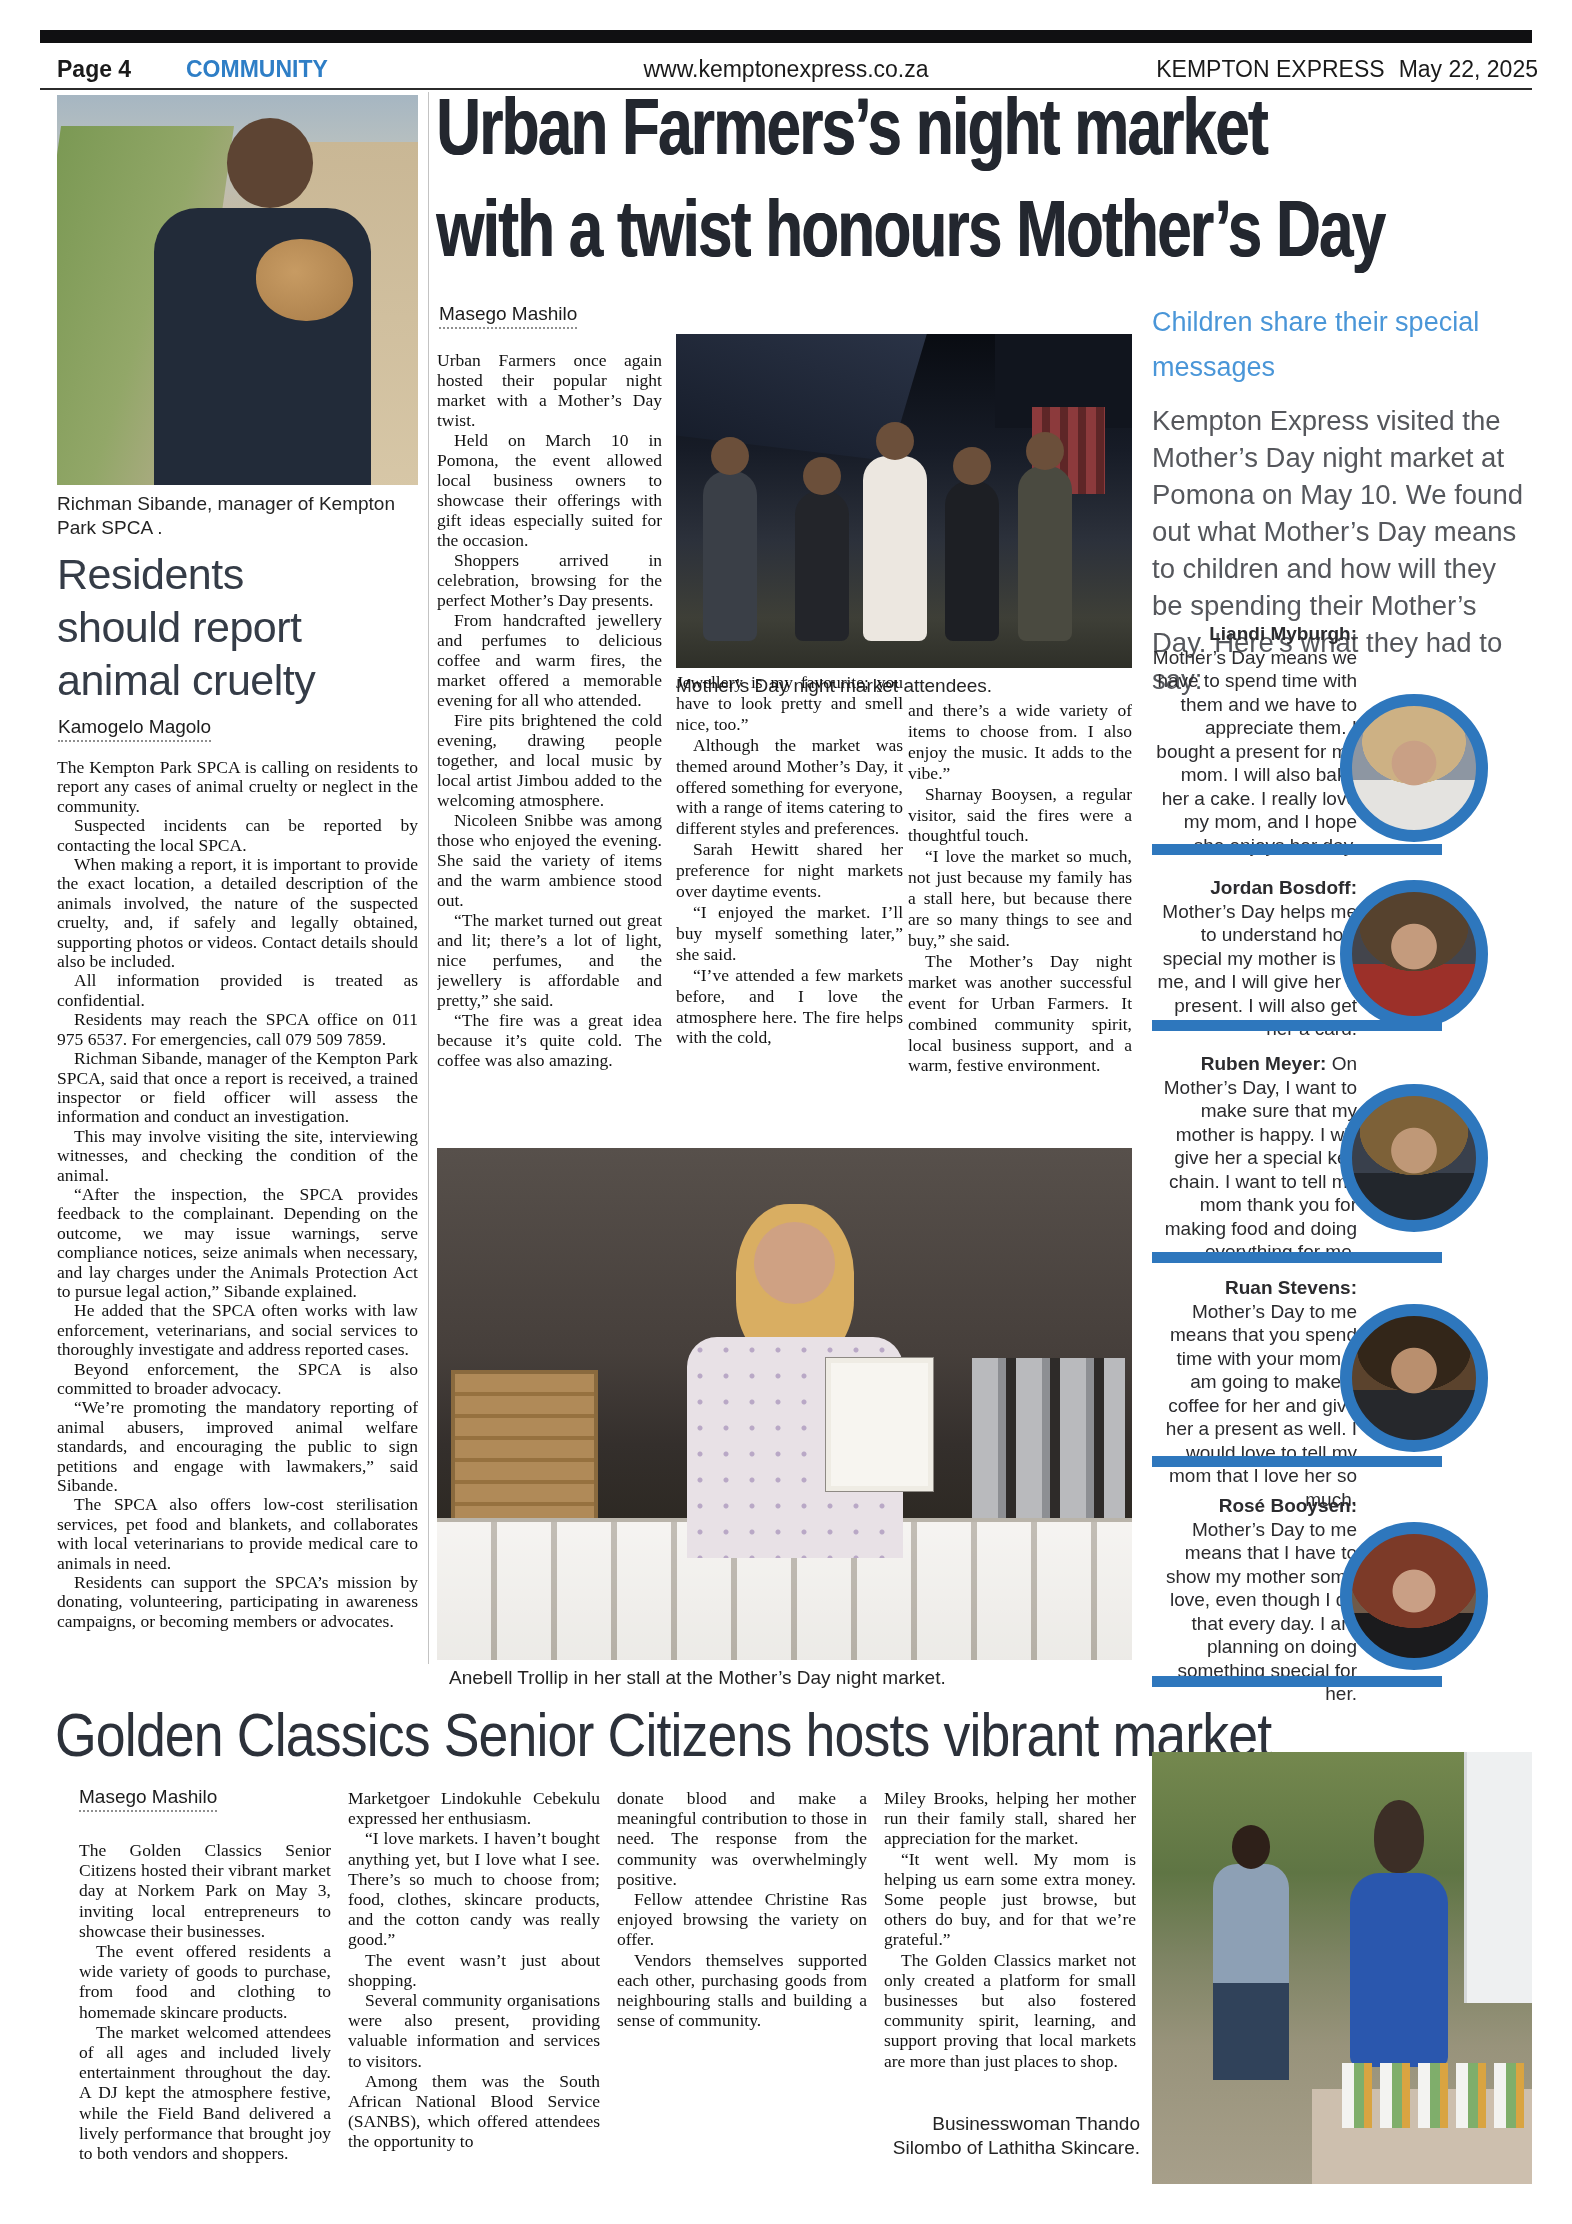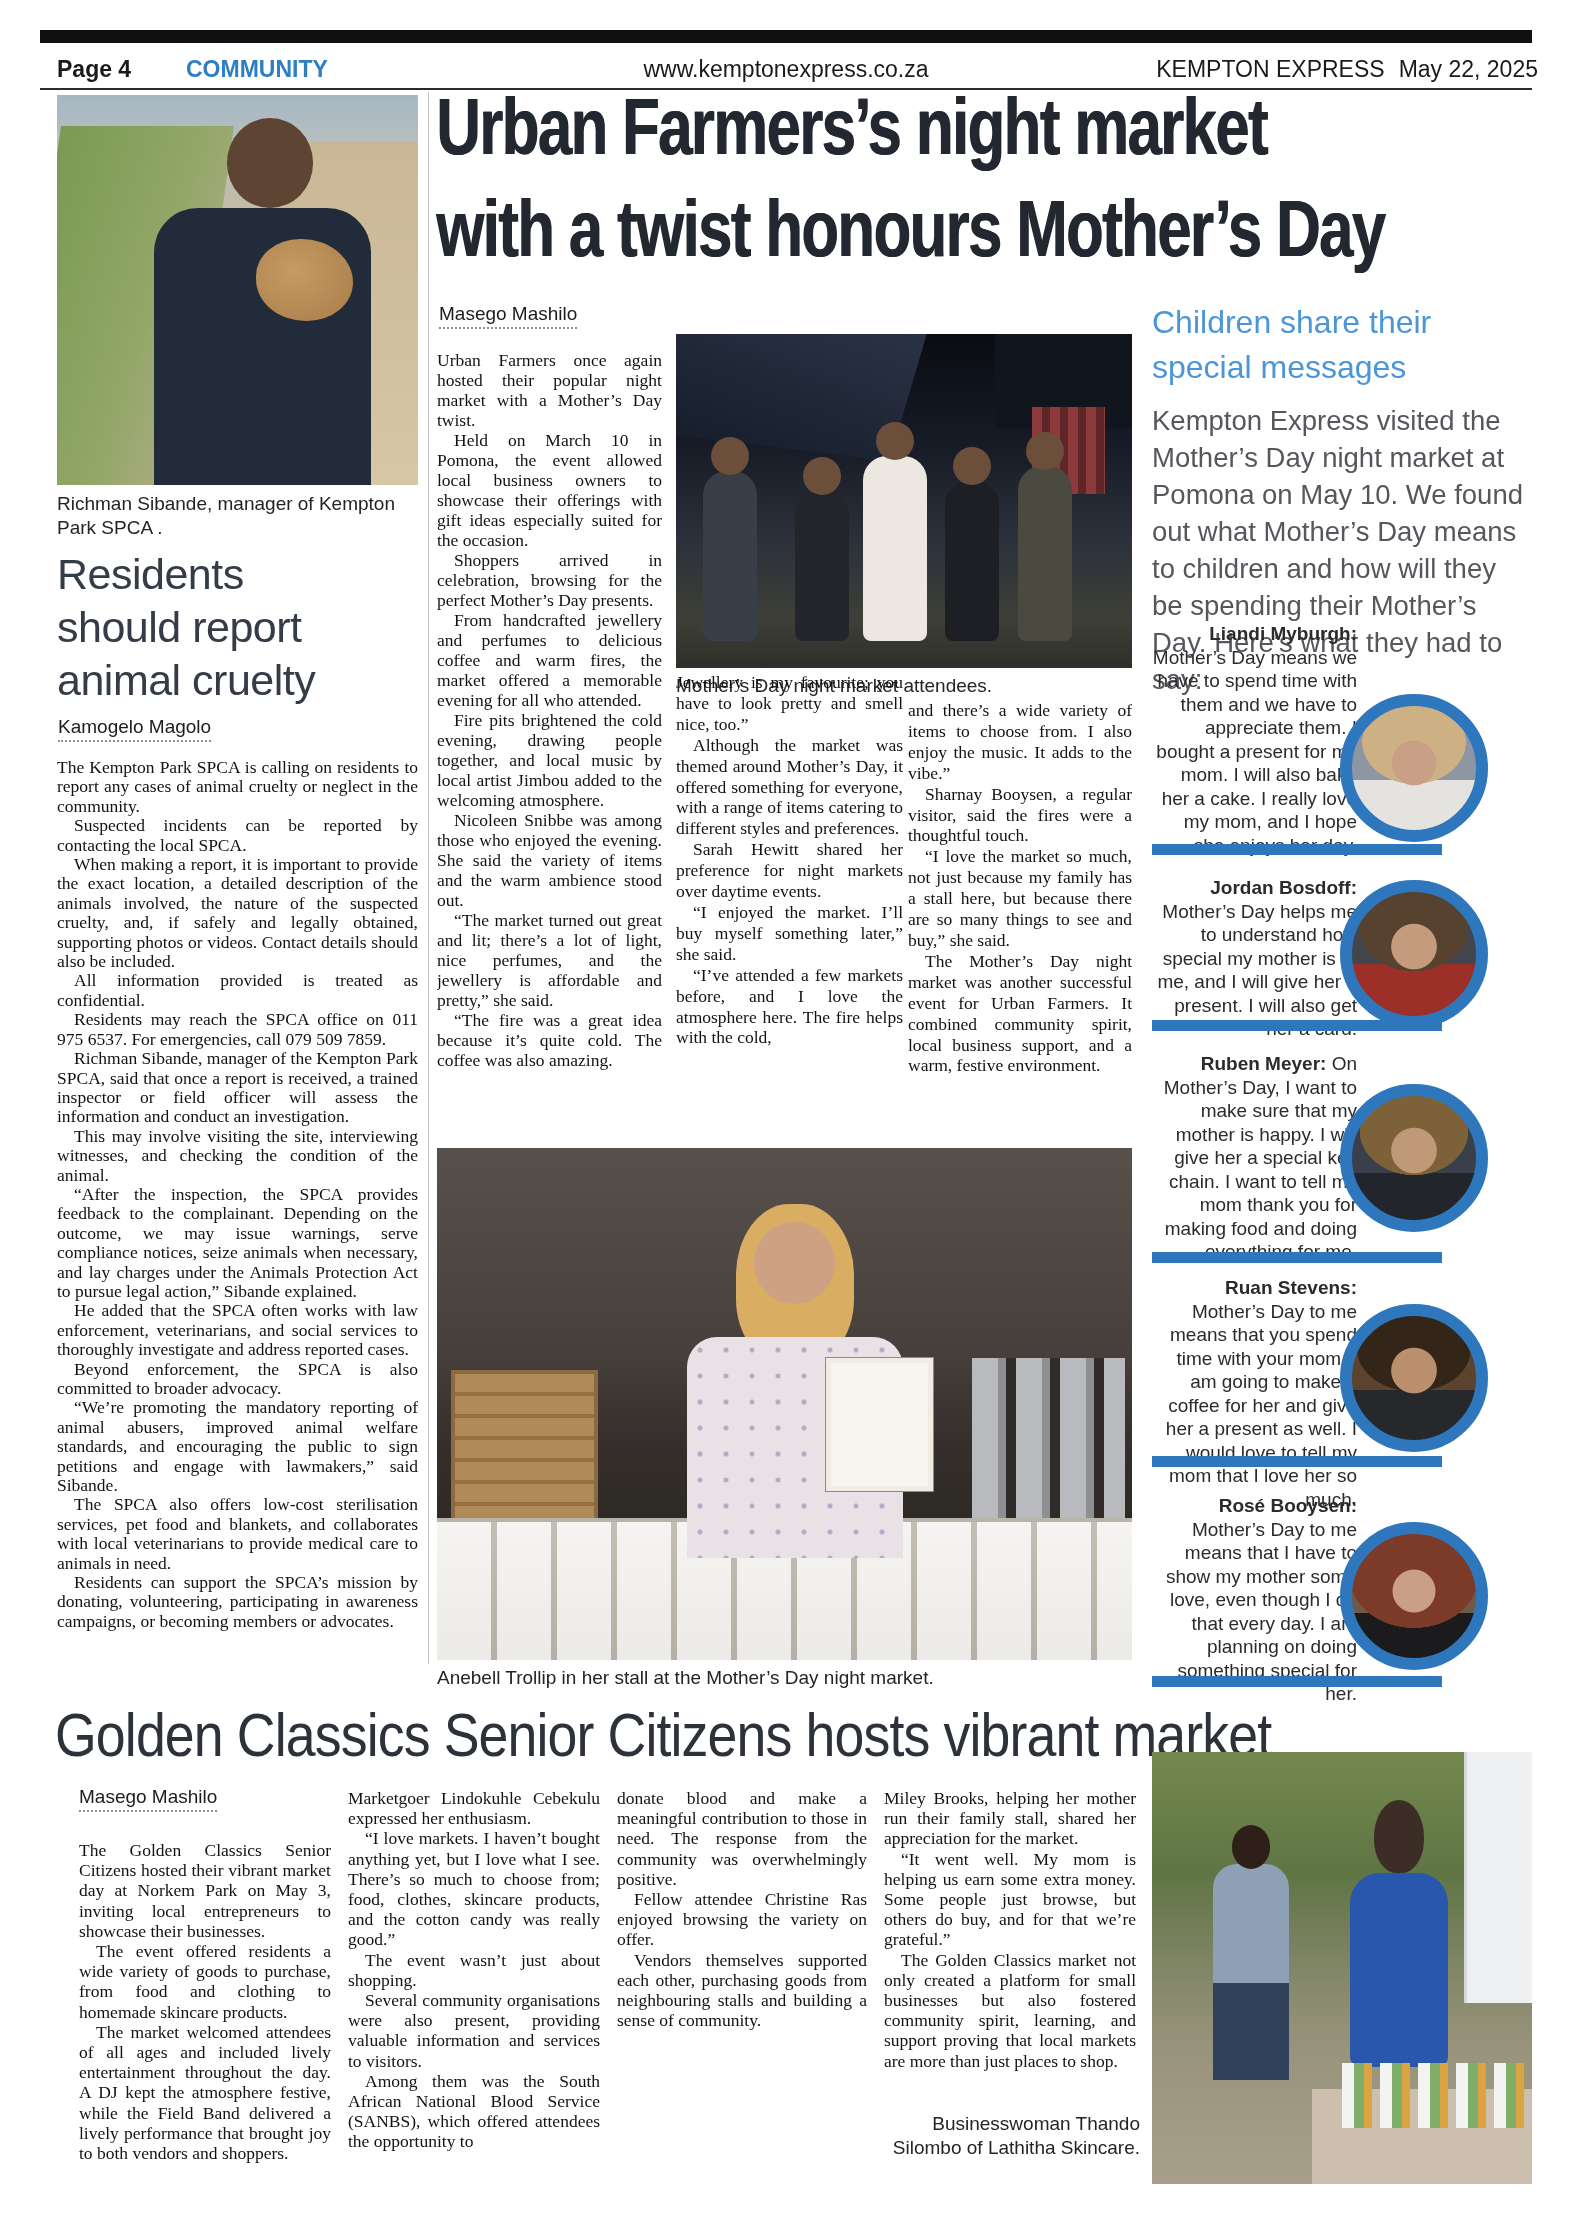--- a/index.html
+++ b/index.html
@@ -80,24 +80,24 @@
             background:repeating-linear-gradient(180deg,#b08a58 0 18px,#96713f 18px 22px);}
   .pb-hair{position:absolute;left:43%;top:11%;width:17%;height:31%;background:#d9ae62;border-radius:45% 45% 40% 40%;}
   .pb-face{position:absolute;left:45.6%;top:14.5%;width:11.6%;height:16%;background:#cfa183;border-radius:50%;}
   .pb-topwear{position:absolute;left:36%;top:37%;width:31%;height:43%;border-radius:30px 30px 0 0;
               background-color:#e8e1e6;
               background-image:radial-gradient(circle,#b9a8c6 2px,transparent 3px);background-size:26px 26px;}
   .pb-card{position:absolute;left:56%;top:41%;width:14%;height:24%;background:#f7f5f0;
            border:5px solid #efece4;box-shadow:0 0 0 1px #8e8a84;}
   .pb-bags{position:absolute;right:1%;bottom:25%;width:22%;height:34%;
            background:repeating-linear-gradient(90deg,#b9babd 0 26px,#8d8f93 26px 34px,#2e2b29 34px 44px);}
-  .captionB{left:437px;top:1666px;width:695px;}
-
-  
-  .ch-heading{position:absolute;left:1152px;top:300px;width:345px;font-size:32px;line-height:45px;color:#4a96d8;}
+  .captionB{left:449px;top:1666px;width:695px;}
+
+  
+  .ch-heading{position:absolute;left:1152px;top:300px;width:345px;font-size:27px;line-height:45px;color:#4a96d8;}
   .ch-intro{position:absolute;left:1152px;top:402px;width:378px;font-size:27.5px;line-height:37px;color:#55575c;}
   .entry{position:absolute;left:1152px;width:380px;}
   .entry-text{position:absolute;left:0;top:0;width:205px;font-size:19px;line-height:23.5px;
               text-align:right;color:#2b2b2e;}
   .entry-name{font-weight:bold;}
   .kid{position:absolute;left:188px;width:124px;height:124px;border-radius:50%;border:12px solid #2e77bd;}
   .entry-bar{position:absolute;left:0;width:290px;height:11px;background:#2e77bd;}
   .kid1{background:radial-gradient(circle at 50% 46%,#c9a085 0 24%,transparent 25%),
         radial-gradient(ellipse 42% 34% at 50% 29%,#cdb184 0 99%,transparent 100%),
         linear-gradient(180deg,#8d96a2 0 60%,#e4e3e0 60%);}

